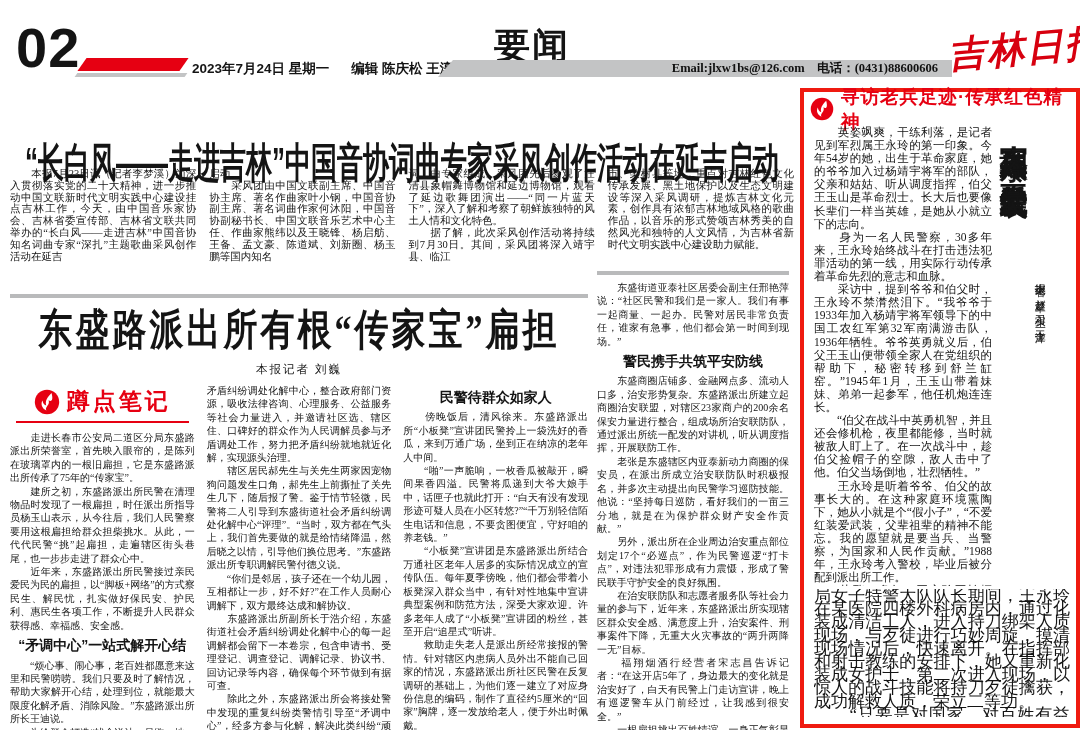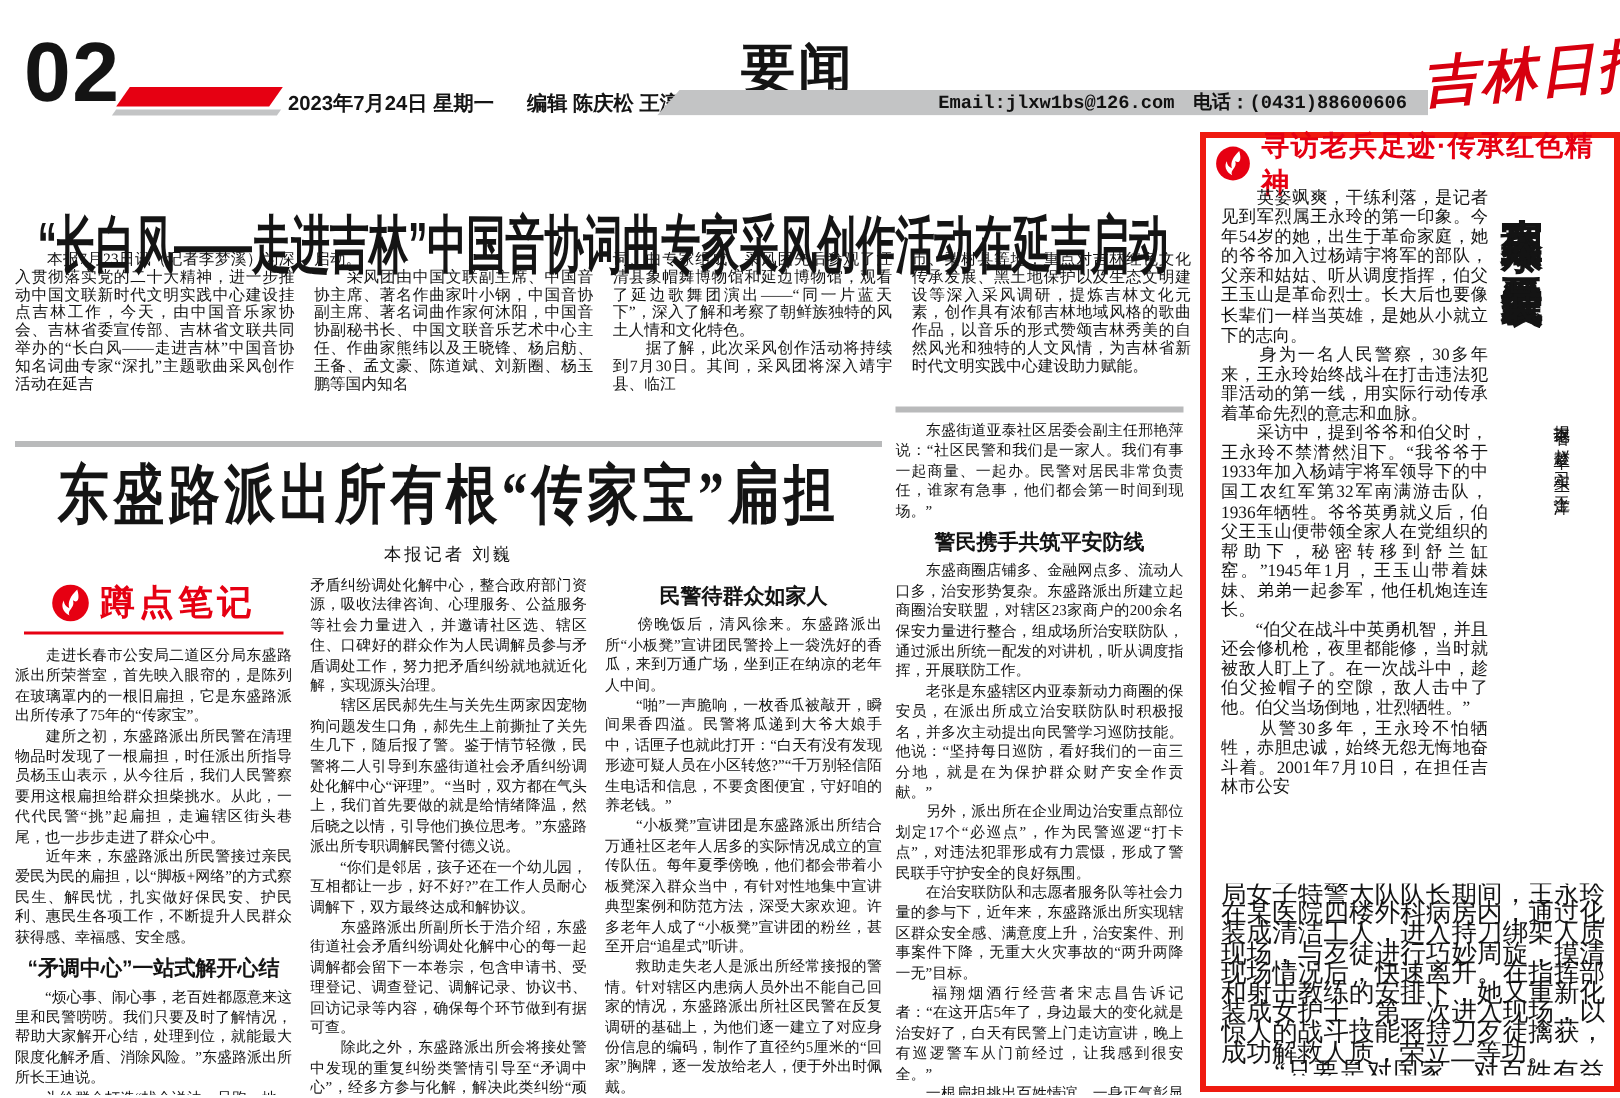--- a/index.html
+++ b/index.html
@@ -13,21 +13,21 @@
              font-weight:900; font-size:56px; line-height:1; letter-spacing:1px; }
   .red-slash{ position:absolute; left:82px; top:58px; width:102px; height:13px; background:var(--red); transform:skewX(-35deg); }
   .gray-slash{ position:absolute; left:76px; top:73px; width:110px; height:4px; background:var(--gray); transform:skewX(-35deg); }
   .date-line{ position:absolute; left:192px; top:60px; font-family:"Liberation Sans","DejaVu Sans",sans-serif;
               font-weight:bold; font-size:13.5px; white-space:nowrap; }
   .date-line .gap{ display:inline-block; width:22px; }
   .section-title{ position:absolute; left:494px; top:22px; font-family:"Liberation Sans","DejaVu Sans",sans-serif;
                   font-weight:bold; font-size:36px; letter-spacing:2px; }
   .contact-bar{ position:absolute; left:438px; top:60px; width:514px; height:17px; background:var(--gray);
                 clip-path:polygon(15px 0,100% 0,100% 100%,0 100%);
-                font-family:Liberation Mono, monospace; font-weight:bold; font-size:12.5px;
+                font-family:Liberation Serif, serif; font-weight:bold; font-size:12.5px;
                 display:flex; align-items:center; justify-content:flex-end; padding-right:14px; color:#111; }
   .paper-logo{ position:absolute; left:948px; top:24px; color:#d7000f; font-weight:bold; font-style:italic;
                font-size:37px; letter-spacing:2px; transform:rotate(-5deg); white-space:nowrap;
                font-family:"DejaVu Serif","Liberation Serif",serif; }
 
   
   .headline1{ position:absolute; left:8px; top:98px; width:788px; height:64px; display:flex; align-items:center; justify-content:center;margin-top:33px; }
   .headline1 span{ font-family:"Liberation Sans","DejaVu Sans",sans-serif; font-weight:900; font-size:26px;
                    transform:scaleY(1.6); white-space:nowrap; letter-spacing:0; }
   .art1-cols{ position:absolute; left:10px; top:168px; width:784px; height:98px; display:flex; gap:13px; overflow:hidden; }
@@ -164,20 +164,21 @@
         <path d="M17.5 4 C13 8.5 11 12 12.2 16.5 C9.8 15.6 8.6 13.6 8.6 11.4 C6.6 14 7.4 19.2 12.4 21.4 C10.4 17.6 16.4 16.4 14.6 11.2 C16.8 13 19.8 12 17.5 4 Z" fill="#ffffff"></path>
       </svg>
       <span class="red-banner-text">寻访老兵足迹·传承红色精神</span>
     </div>
     <div class="red-content">
       <div class="red-narrow">
           <div class="para">　　英姿飒爽，干练利落，是记者见到军烈属王永玲的第一印象。今年54岁的她，出生于革命家庭，她的爷爷加入过杨靖宇将军的部队，父亲和姑姑、听从调度指挥，伯父王玉山是革命烈士。长大后也要像长辈们一样当英雄，是她从小就立下的志向。</div>
           <div class="para">　　身为一名人民警察，30多年来，王永玲始终战斗在打击违法犯罪活动的第一线，用实际行动传承着革命先烈的意志和血脉。</div>
           <div class="para">　　采访中，提到爷爷和伯父时，王永玲不禁潸然泪下。“我爷爷于1933年加入杨靖宇将军领导下的中国工农红军第32军南满游击队，1936年牺牲。爷爷英勇就义后，伯父王玉山便带领全家人在党组织的帮助下，秘密转移到舒兰缸窑。”1945年1月，王玉山带着妹妹、弟弟一起参军，他任机炮连连长。</div>
           <div class="para">　　“伯父在战斗中英勇机智，并且还会修机枪，夜里都能修，当时就被敌人盯上了。在一次战斗中，趁伯父捡帽子的空隙，敌人击中了他。伯父当场倒地，壮烈牺牲。”</div>
+          <div class="para">　　王永玲是听着爷爷、伯父的故事长大的。在这种家庭环境熏陶下，她从小就是个“假小子”，“不爱红装爱武装，父辈祖辈的精神不能忘。我的愿望就是要当兵、当警察，为国家和人民作贡献。”1988年，王永玲考入警校，毕业后被分配到派出所工作。</div>
           <div class="para">　　从警30多年，王永玲不怕牺牲，赤胆忠诚，始终无怨无悔地奋斗着。2001年7月10日，在担任吉林市公安</div>
         </div>
       <div class="red-vert-head">军烈属王永玲：『不爱红装爱武装』</div>
       <div class="red-vert-byline">本报记者 赵梦卓　实习生 于金洋</div>
     </div>
     <div class="red-wide">
         <div class="para">局女子特警大队队长期间，王永玲在某医院四楼外科病房内，通过化装成清洁工人，进入持刀绑架人质现场，与歹徒进行巧妙周旋，摸清现场情况后，快速离开。在指挥部和射击教练的安排下，她又重新化装成女护士，第二次进入现场，以惊人的战斗技能将持刀歹徒擒获，成功解救人质，荣立二等功。</div>
         <div class="para">　　“只要是对国家、对百姓有益的事，我一定冲在前面，无所畏惧。我也是这样教育下一代的，希望我们优良的家风能够传承下去。”王永玲说。</div>
       </div>
   </div>

